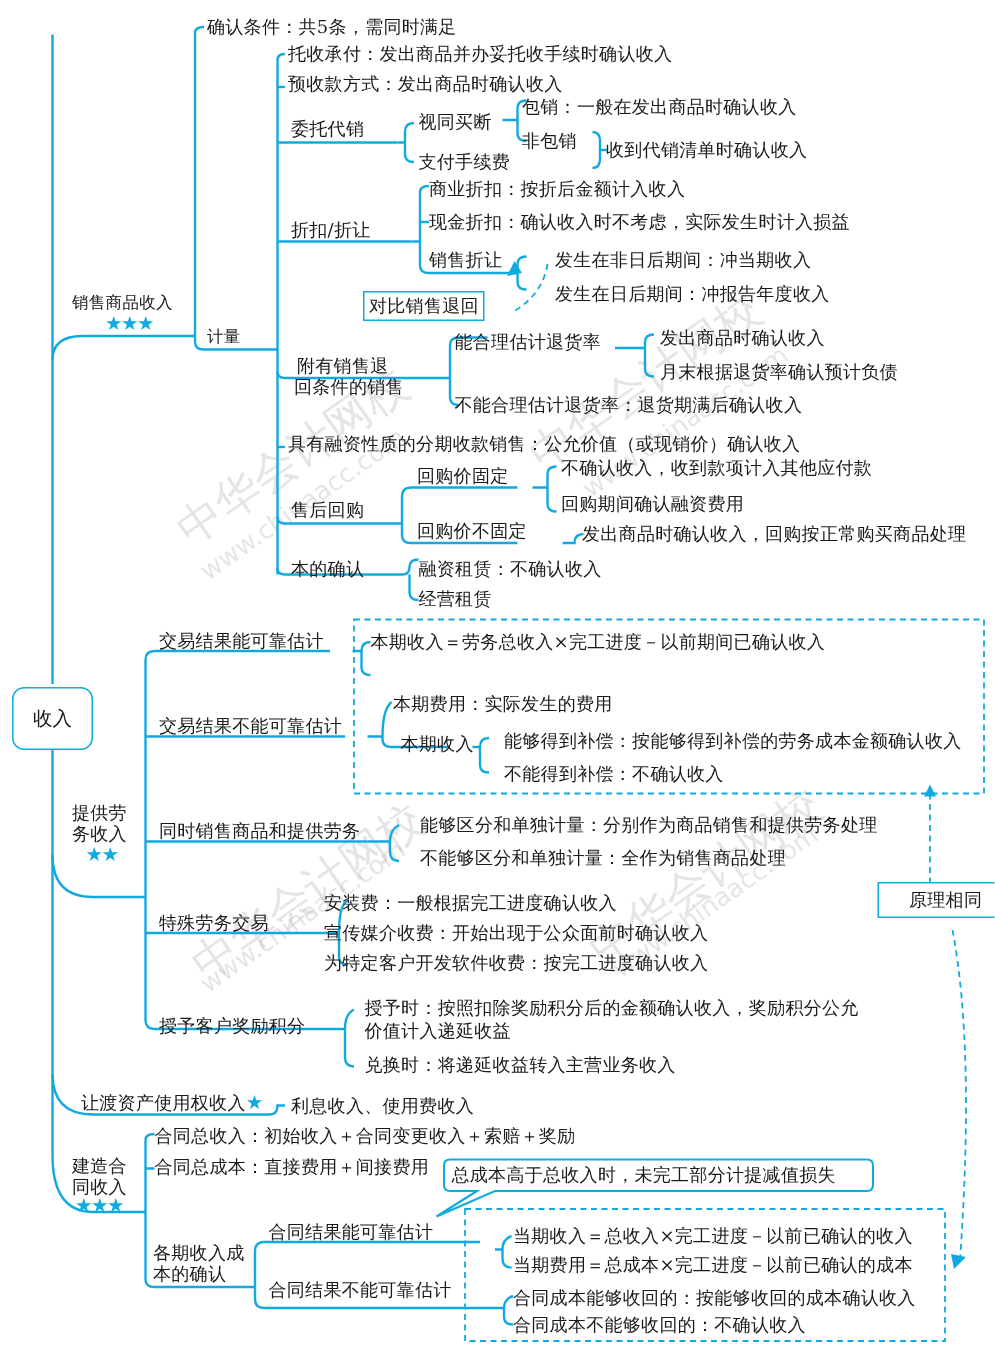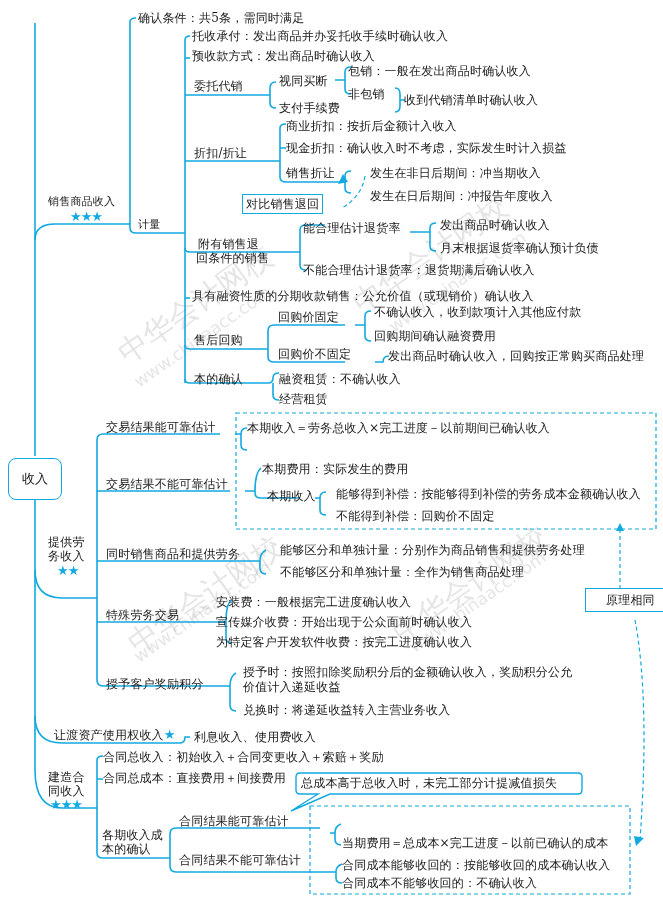--- a/index.html
+++ b/index.html
@@ -160,21 +160,21 @@
   <div class="t" style="left:48px;top:549px;">务收入</div>
   <div class="stars" style="left:57px;top:564px;">★★</div>
 
   <div class="t" style="left:106px;top:420px;">交易结果能可靠估计</div>
   <div class="t" style="left:247px;top:421px;">本期收入＝劳务总收入×完工进度－以前期间已确认收入</div>
 
   <div class="t" style="left:106px;top:477px;">交易结果不能可靠估计</div>
   <div class="t" style="left:262px;top:462px;">本期费用：实际发生的费用</div>
   <div class="t" style="left:267px;top:489px;">本期收入</div>
   <div class="t" style="left:336px;top:487px;">能够得到补偿：按能够得到补偿的劳务成本金额确认收入</div>
-  <div class="t" style="left:336px;top:509px;">不能得到补偿：回购价不固定</div>
+  <div class="t" style="left:336px;top:509px;">不能得到补偿：不确认收入</div>
 
   <div class="t" style="left:106px;top:547px;">同时销售商品和提供劳务</div>
   <div class="t" style="left:280px;top:543px;">能够区分和单独计量：分别作为商品销售和提供劳务处理</div>
   <div class="t" style="left:280px;top:565px;">不能够区分和单独计量：全作为销售商品处理</div>
 
   <div class="t" style="left:106px;top:608px;">特殊劳务交易</div>
   <div class="t" style="left:216px;top:595px;">安装费：一般根据完工进度确认收入</div>
   <div class="t" style="left:216px;top:615px;">宣传媒介收费：开始出现于公众面前时确认收入</div>
   <div class="t" style="left:216px;top:635px;">为特定客户开发软件收费：按完工进度确认收入</div>
 
@@ -197,17 +197,18 @@
   <div class="stars" style="left:50px;top:798px;">★★★</div>
 
   <div class="t" style="left:103px;top:750px;">合同总收入：初始收入＋合同变更收入＋索赔＋奖励</div>
   <div class="t" style="left:103px;top:771px;">合同总成本：直接费用＋间接费用</div>
   <div class="t" style="left:301px;top:776px;">总成本高于总收入时，未完工部分计提减值损失</div>
 
   <div class="t" style="left:102px;top:828px;">各期收入成</div>
   <div class="t" style="left:102px;top:842px;">本的确认</div>
   <div class="t" style="left:179px;top:814px;">合同结果能可靠估计</div>
   <div class="t" style="left:179px;top:853px;">合同结果不能可靠估计</div>
+  <div class="t" style="left:342px;top:817px;">当期收入＝总收入×完工进度－以前已确认的收入</div>
   <div class="t" style="left:342px;top:836px;">当期费用＝总成本×完工进度－以前已确认的成本</div>
   <div class="t" style="left:342px;top:858px;">合同成本能够收回的：按能够收回的成本确认收入</div>
   <div class="t" style="left:342px;top:876px;">合同成本不能够收回的：不确认收入</div>
 
 </div>
 
 </body></html>

